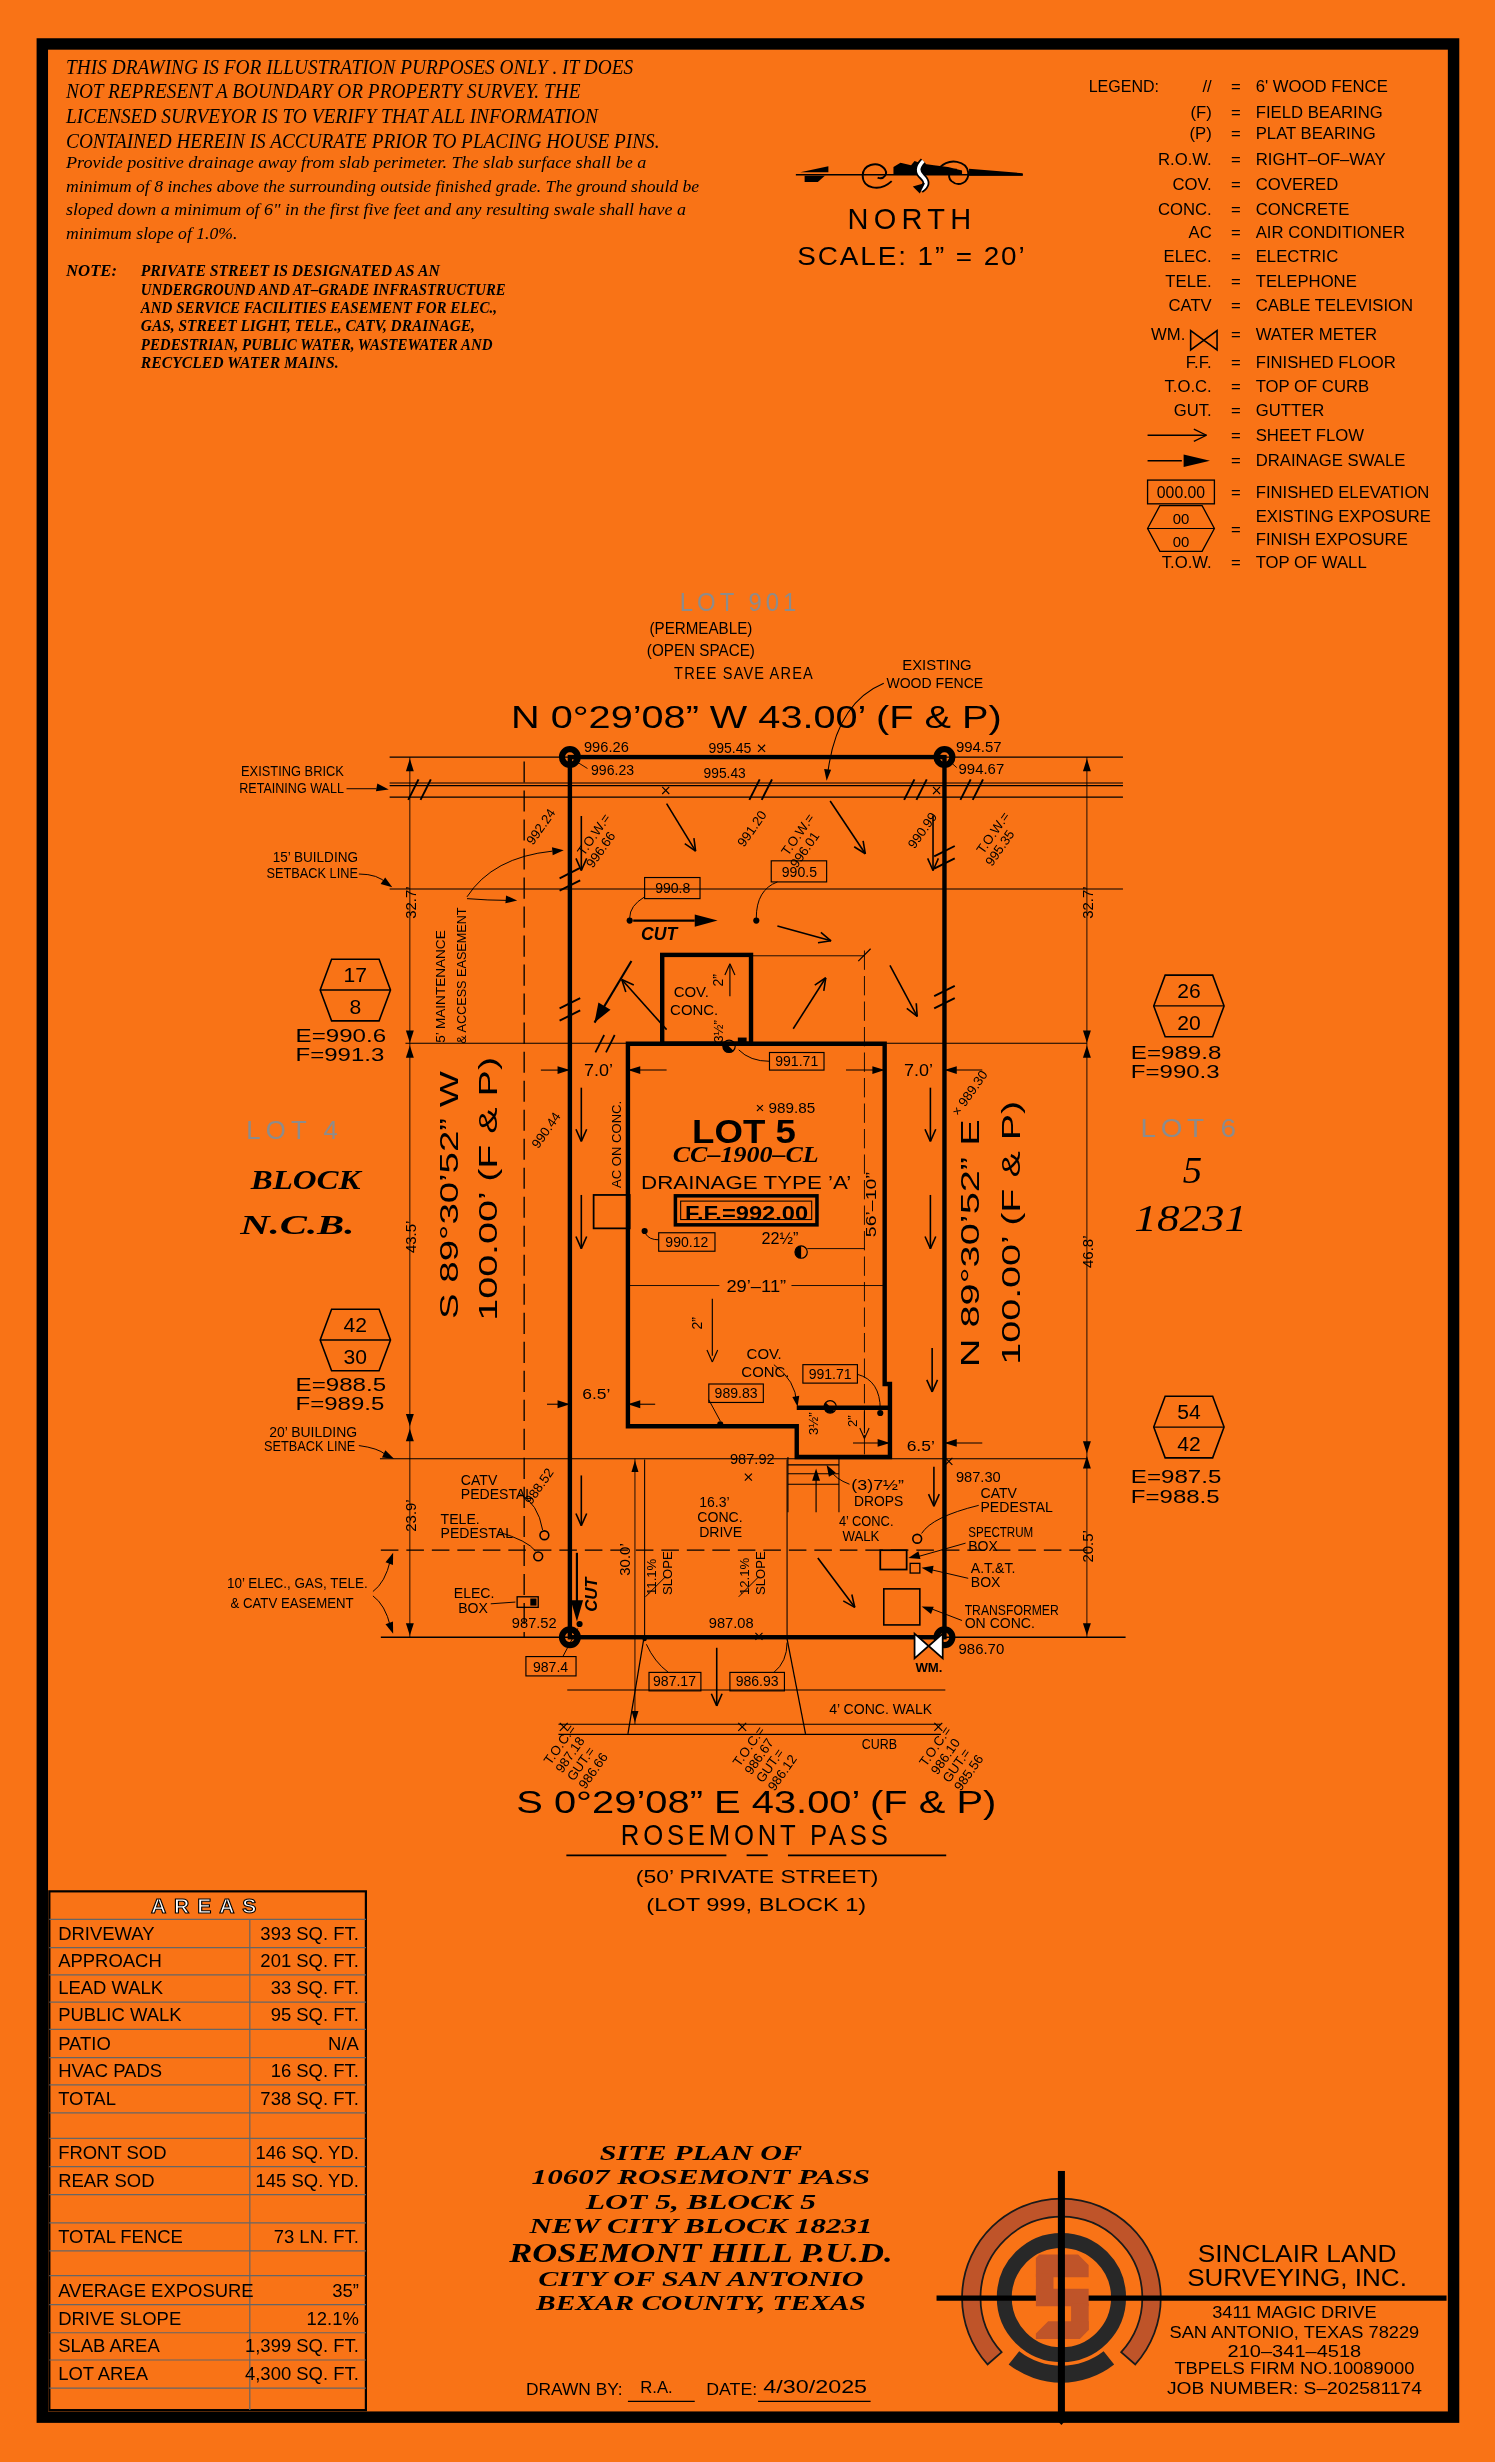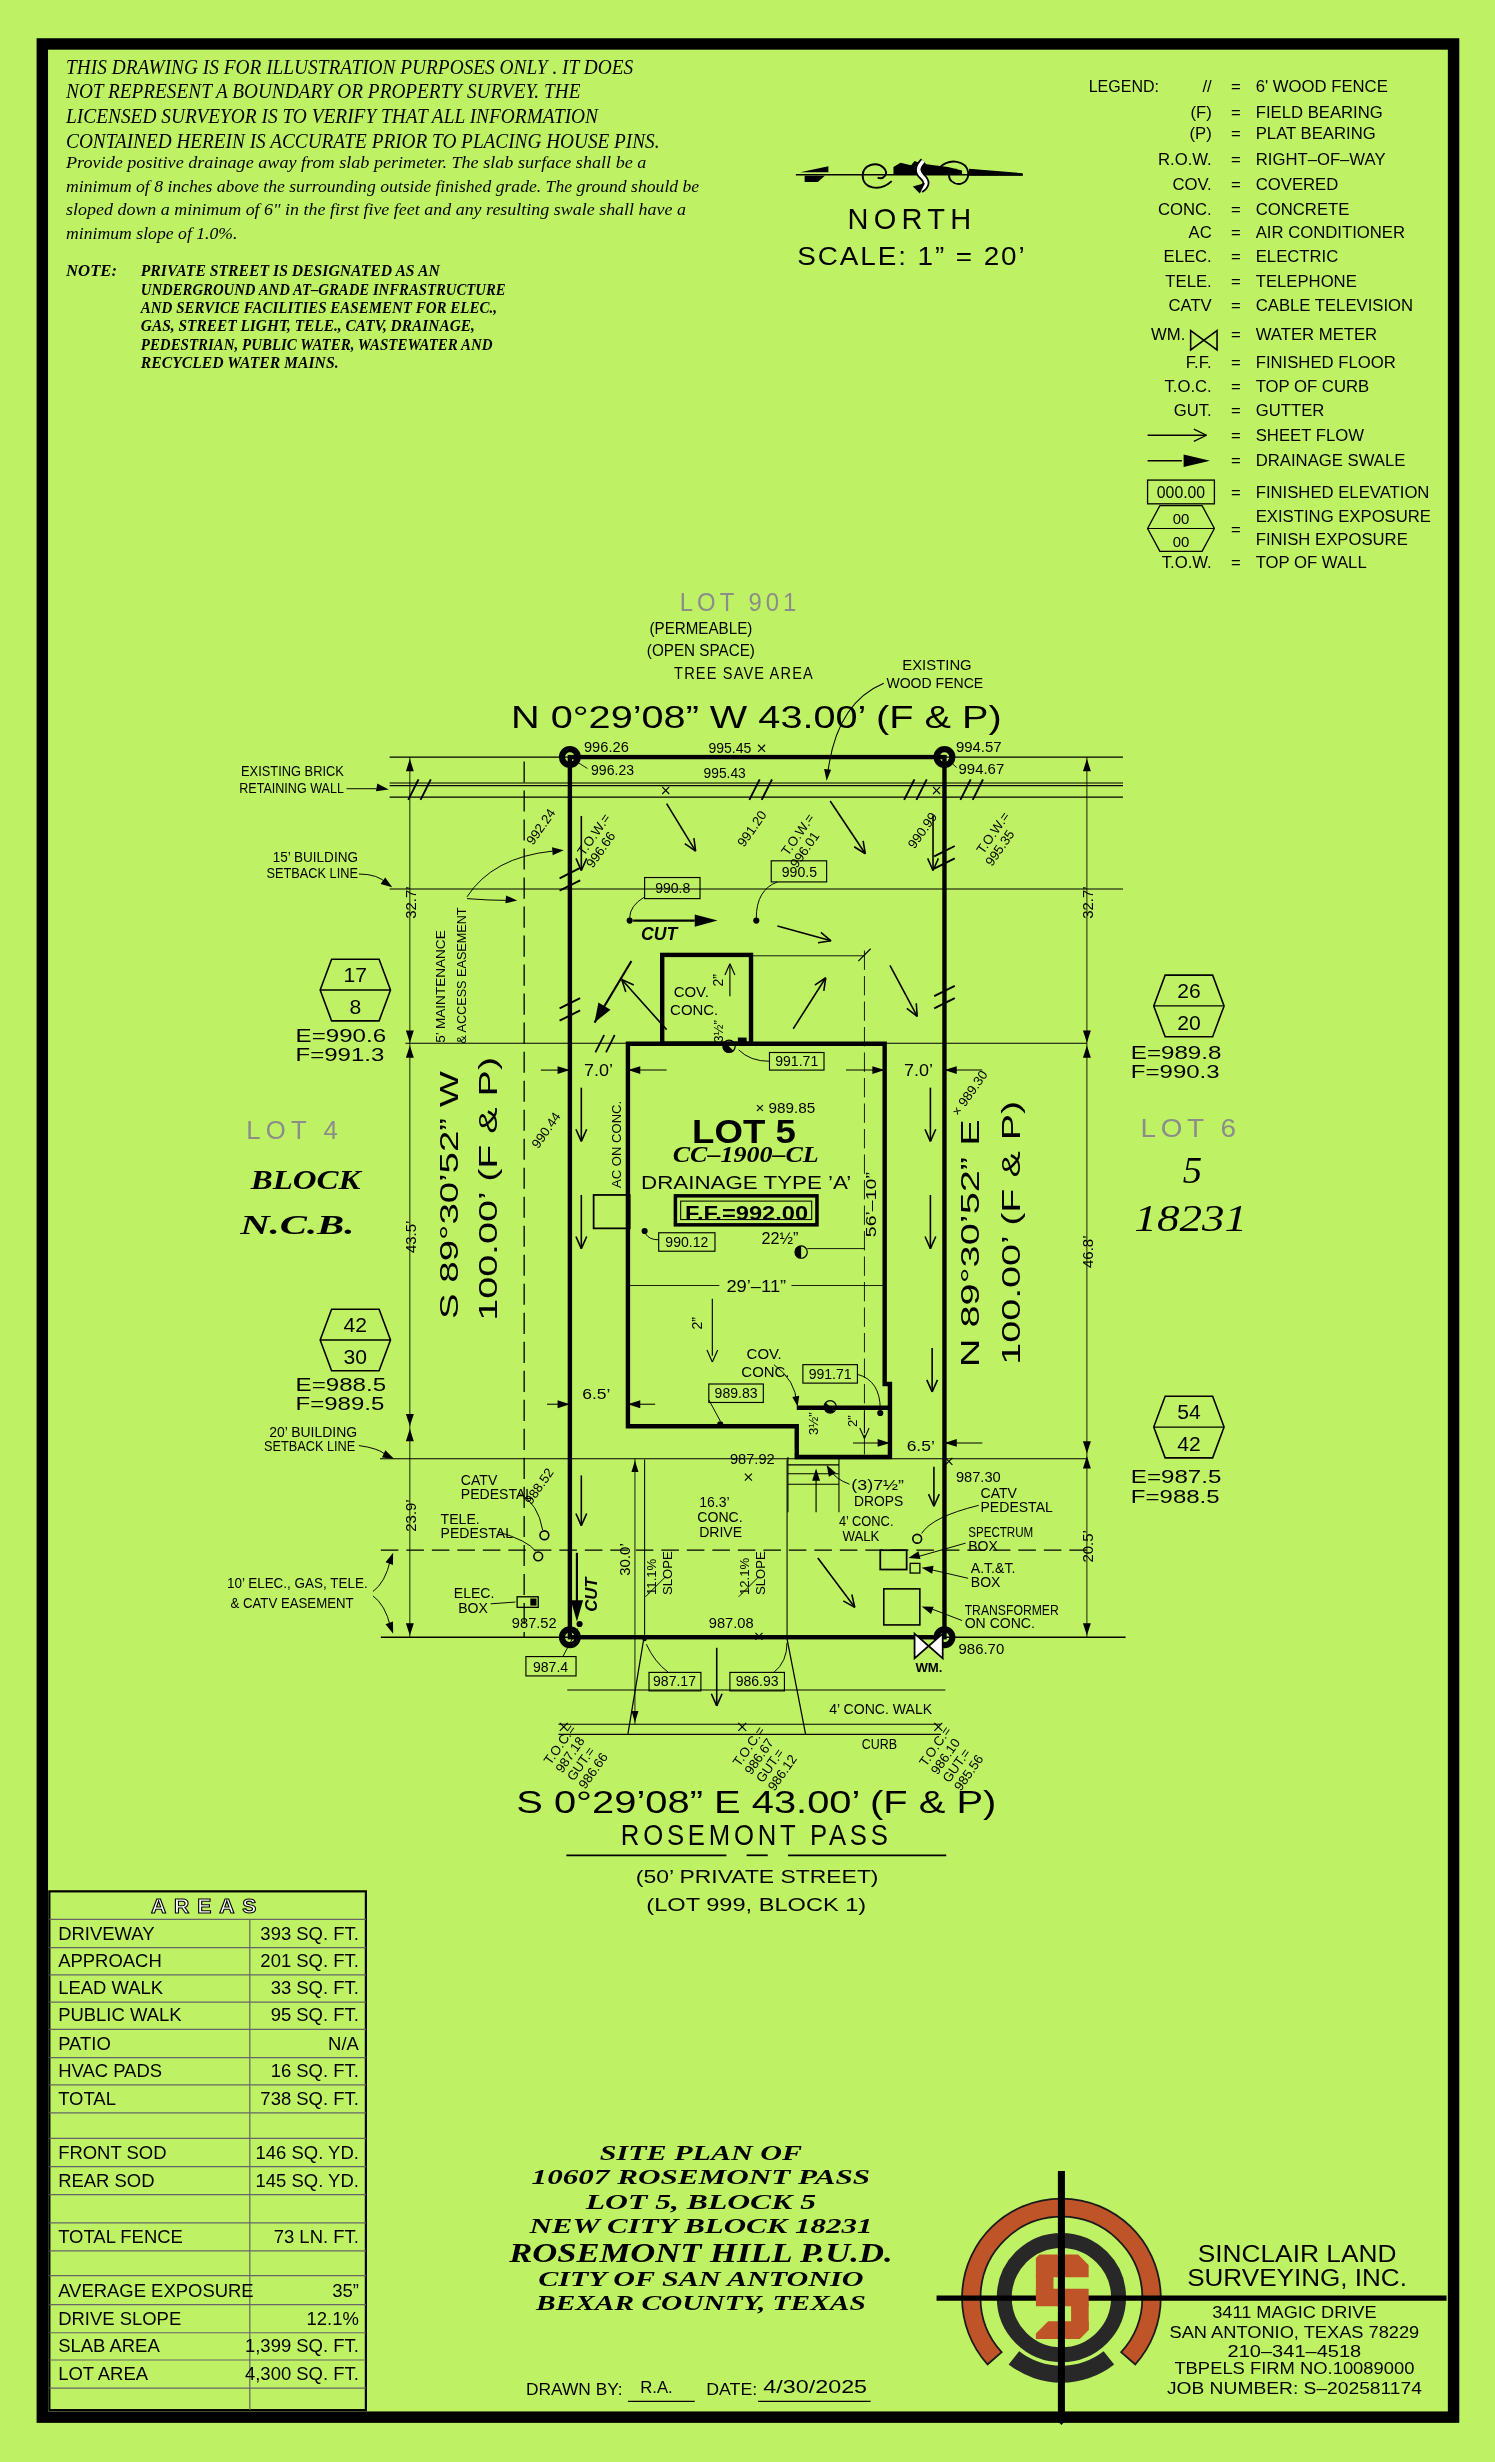--- a/index.html
+++ b/index.html
@@ -1,15 +1,15 @@
 <!DOCTYPE html>
 <html style="font-size:14px"><head><meta charset="utf-8">
 <style>
 html,body{margin:0;padding:0;background:#fff;}
-#page{position:relative;width:1495px;height:2462px;background:#bef264;overflow:hidden;}
+#page{position:relative;width:1495px;height:2462px;background:#f97316;overflow:hidden;}
 svg{position:absolute;left:0;top:0;}
 </style></head>
 <body>
 <div id="page">
 <svg width="1495" height="2462" viewBox="0 0 1700 2800">
 <rect x="48" y="50" width="1605" height="2699" fill="none" stroke="#000" stroke-width="13"></rect>
 <text x="75" y="84" font-family="Liberation Serif, serif" font-size="23px" font-style="italic" textLength="645" lengthAdjust="spacingAndGlyphs">THIS DRAWING IS FOR ILLUSTRATION PURPOSES ONLY . IT DOES</text>
 <text x="75" y="112" font-family="Liberation Serif, serif" font-size="23px" font-style="italic" textLength="585" lengthAdjust="spacingAndGlyphs">NOT REPRESENT A BOUNDARY OR PROPERTY SURVEY. THE</text>
 <text x="75" y="140" font-family="Liberation Serif, serif" font-size="23px" font-style="italic" textLength="605" lengthAdjust="spacingAndGlyphs">LICENSED SURVEYOR IS TO VERIFY THAT ALL INFORMATION</text>
 <text x="75" y="168" font-family="Liberation Serif, serif" font-size="23px" font-style="italic" textLength="675" lengthAdjust="spacingAndGlyphs">CONTAINED HEREIN IS ACCURATE PRIOR TO PLACING HOUSE PINS.</text>

